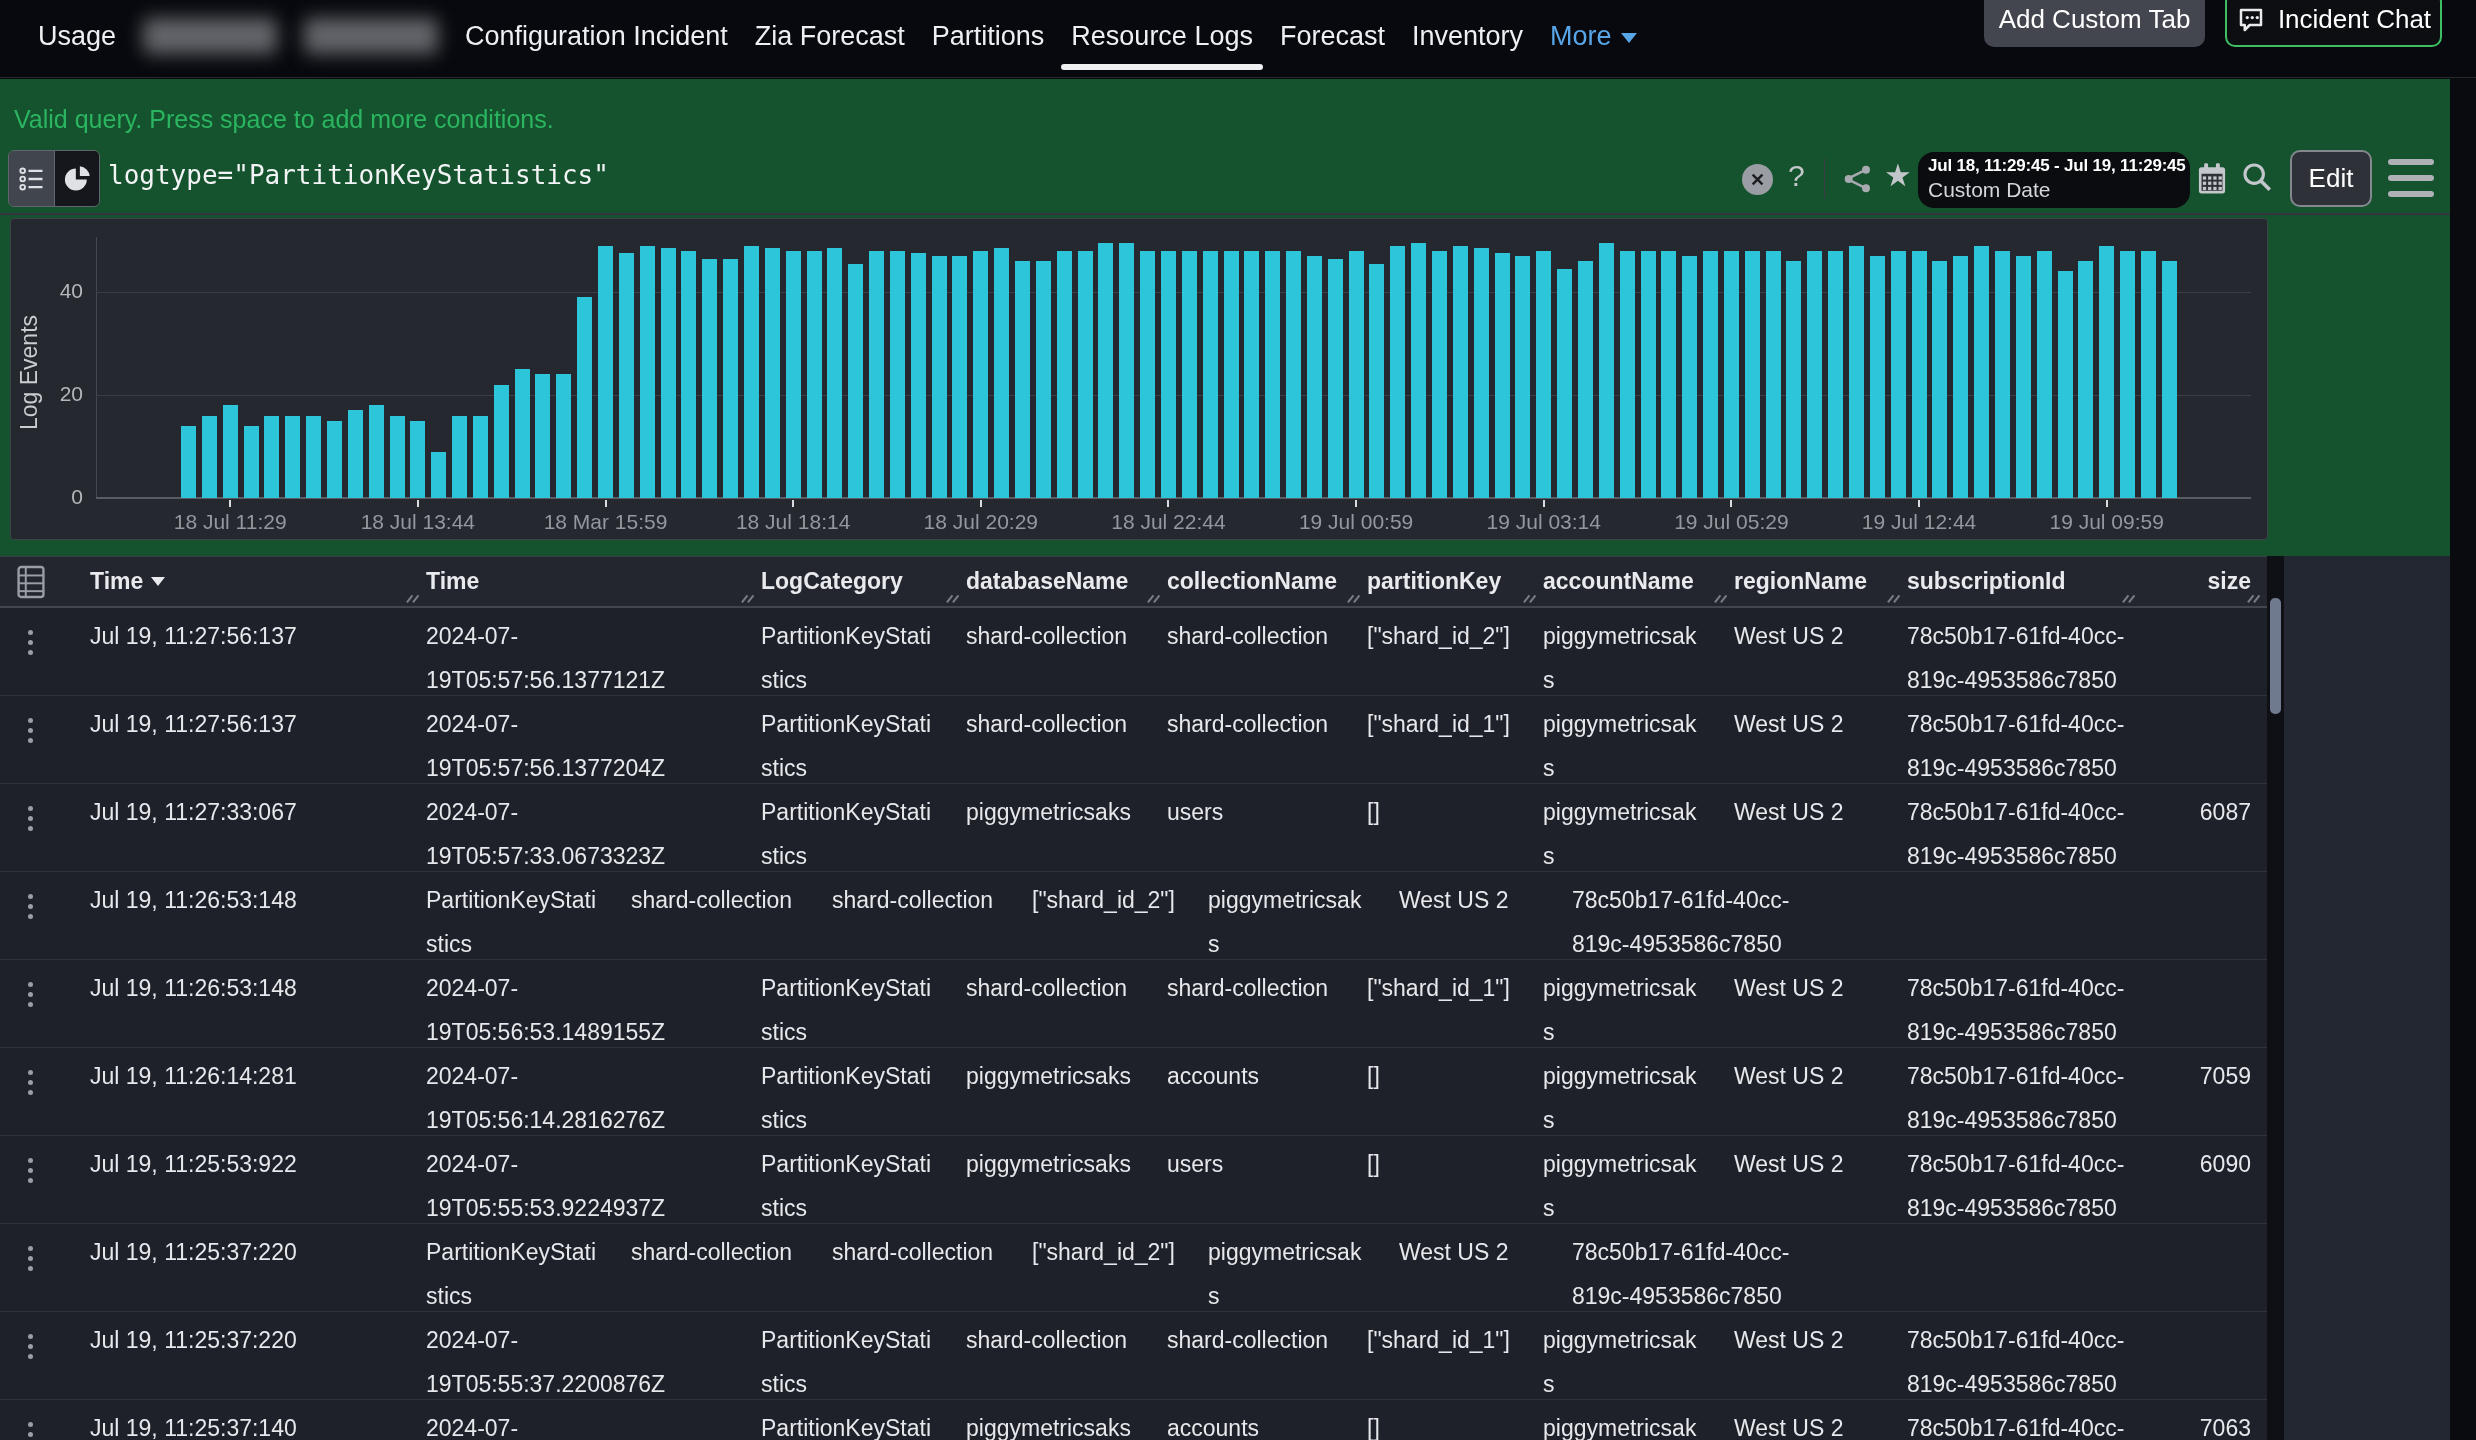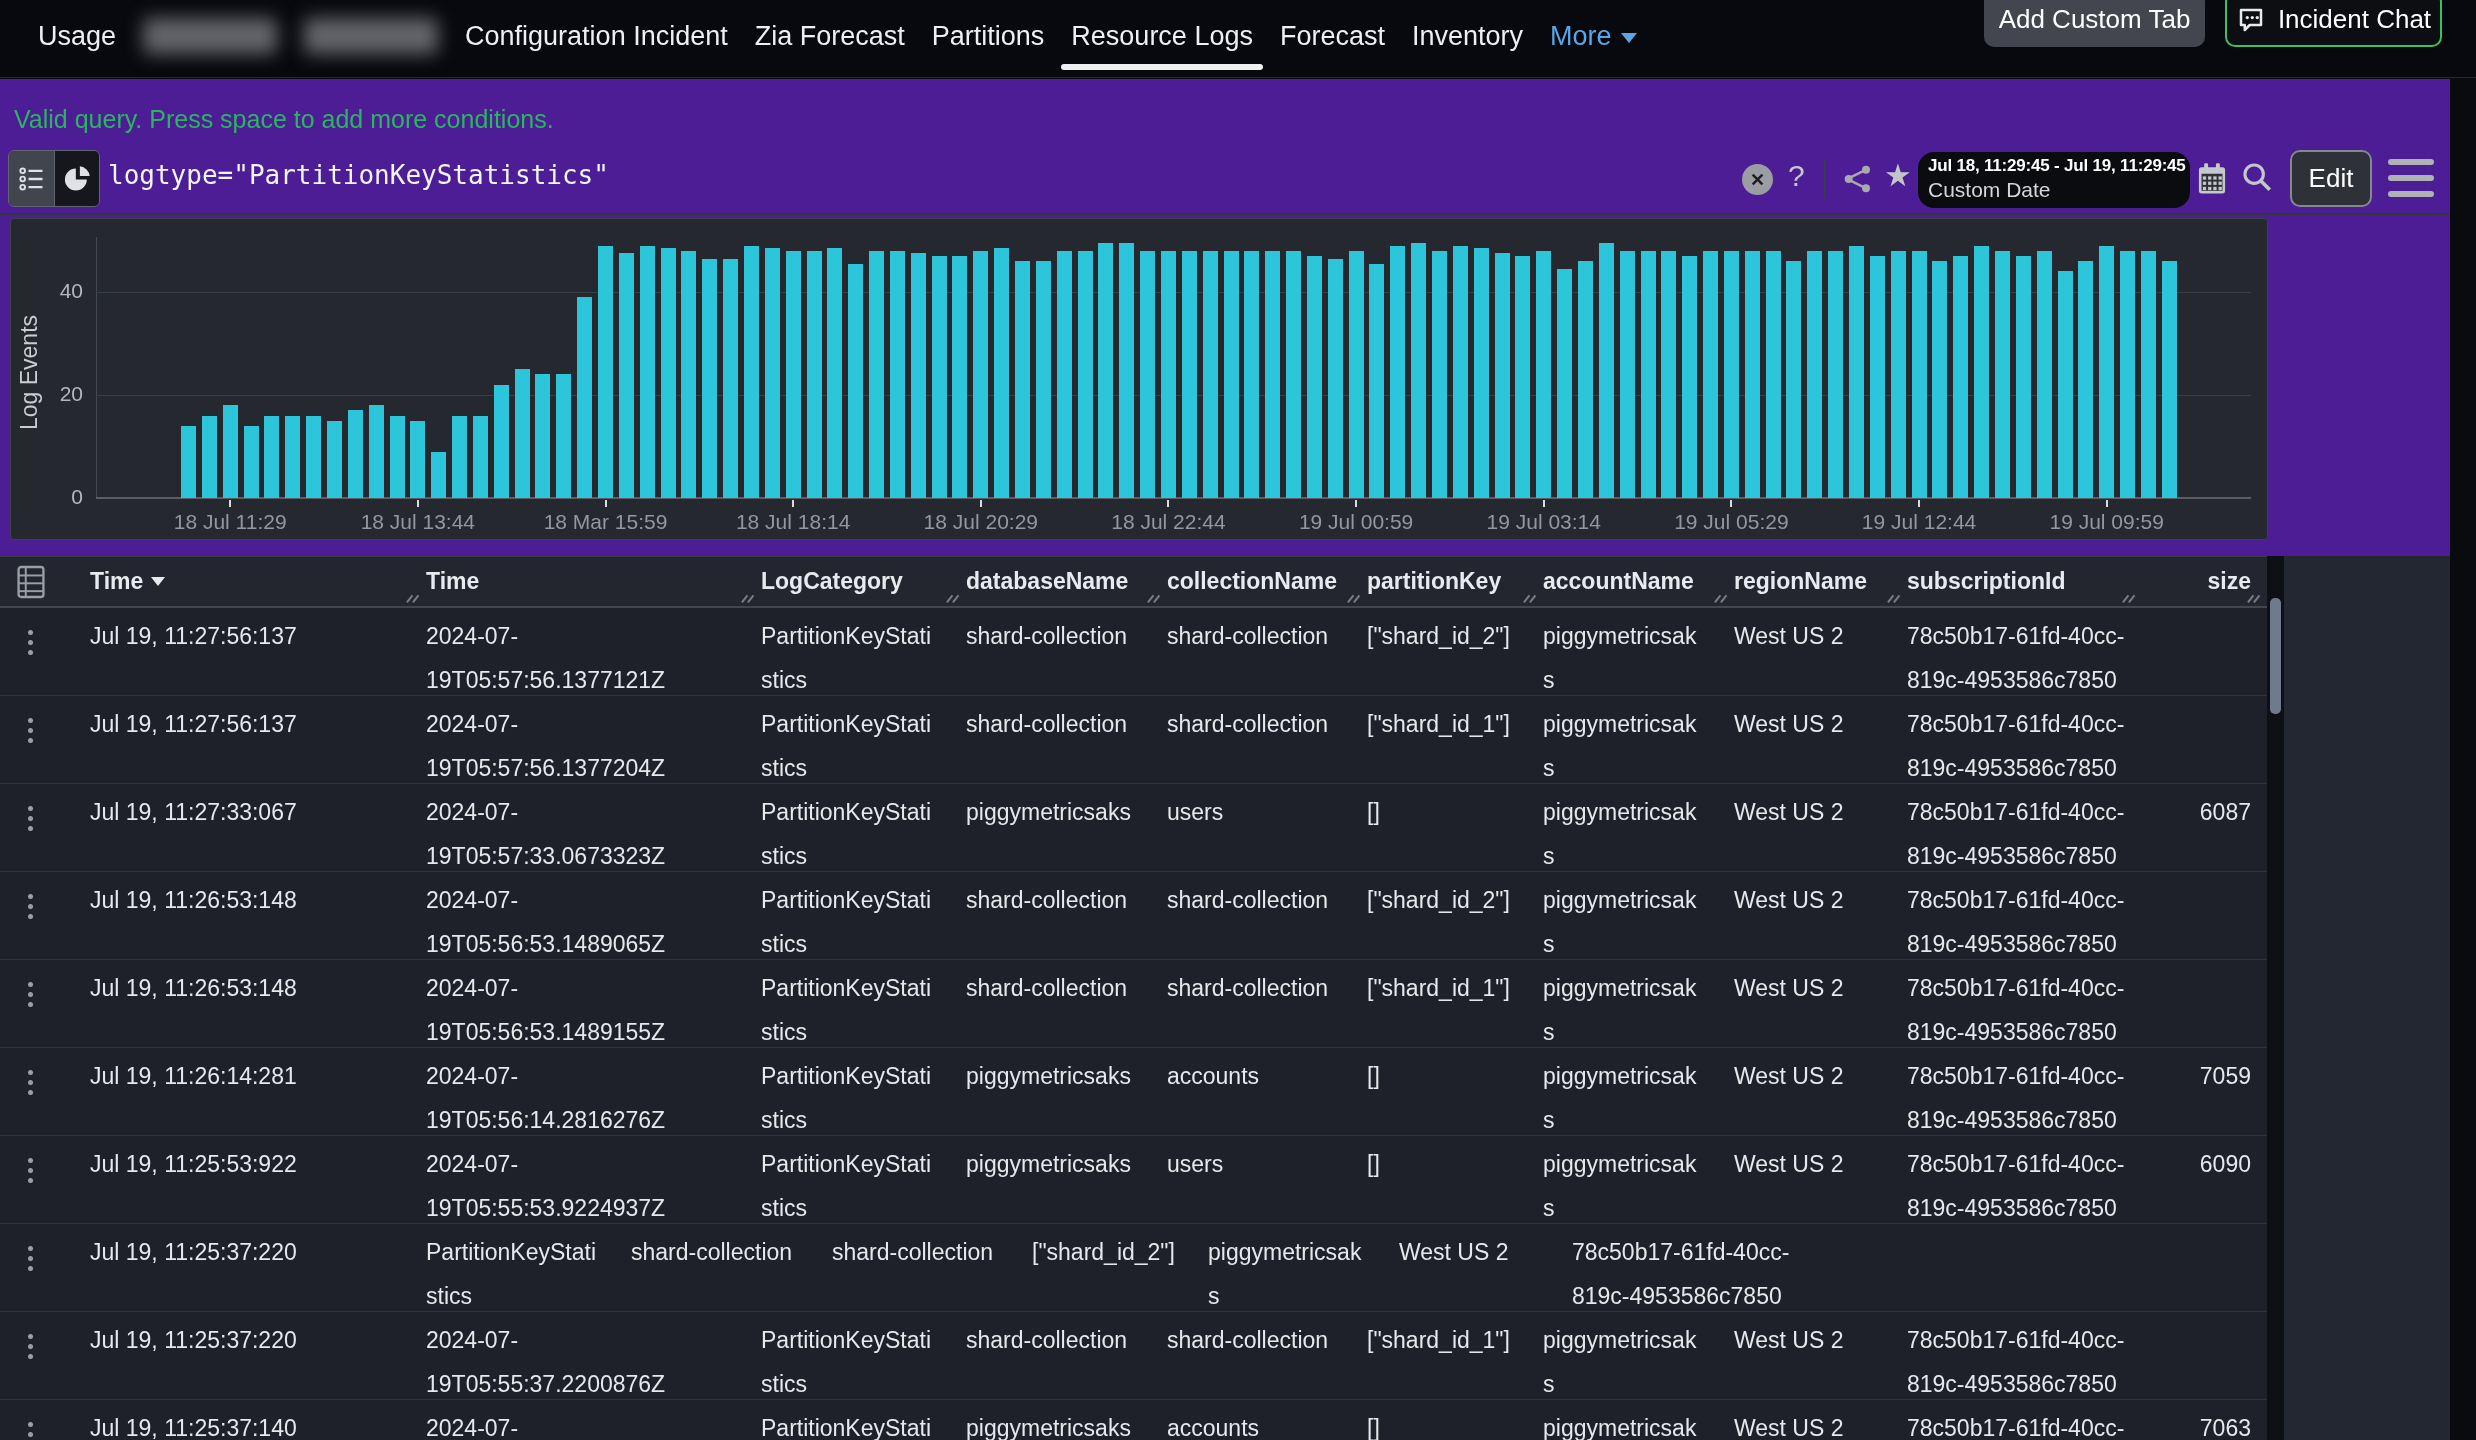--- a/index.html
+++ b/index.html
@@ -12,21 +12,21 @@
   .nav-item { position:relative; color:#edeff2; font-size:27px; white-space:nowrap; cursor:pointer; }
   .nav-item.active::after { content:''; position:absolute; left:-10px; right:-10px; bottom:-18px; height:6px; background:#eef0f2; border-radius:3px; }
   .blur-chip { width:134px; height:36px; border-radius:6px; background:#63656a; filter:blur(9px); }
   .nav-more { color:#58a6e8; font-size:27px; display:flex; align-items:center; gap:9px; cursor:pointer; }
   .caret-down { width:0; height:0; border-left:8px solid transparent; border-right:8px solid transparent; border-top:10px solid #58a6e8; margin-top:4px; }
   .nav-btn { position:absolute; top:-8px; height:55px; border-radius:10px; display:flex; align-items:center; justify-content:center; font-size:26px; color:#fff; gap:12px; cursor:pointer; }
   .btn-addtab { left:1984px; width:221px; background:#43464e; }
   .btn-incident { left:2225px; width:217px; background:#0c0e12; border:2px solid #3fbf63; }
 
   
-  .content { position:absolute; left:0; top:79px; width:2450px; height:1361px; background:#4c1d95; }
+  .content { position:absolute; left:0; top:79px; width:2450px; height:1361px; background:#14532d; }
   .status-text { position:absolute; left:14px; top:26px; font-size:25px; color:#2bb561; }
 
   
   .query-bar { position:absolute; left:0; top:66px; width:2450px; height:70px; border-bottom:2px solid #33363d; }
   .toggle-group { position:absolute; left:8px; top:5px; height:57px; display:flex; border:1px solid #61656d; border-radius:6px; overflow:hidden; }
   .toggle-btn { width:45px; height:100%; display:flex; align-items:center; justify-content:center; }
   .toggle-btn.sel { background:#41454d; }
   .toggle-btn.unsel { background:#15171c; border-left:1px solid #61656d; }
   .query-text { position:absolute; left:108px; top:15px; font-family:"DejaVu Sans Mono",monospace; font-size:26px; color:#f2f3f5; }
   .qb-right { position:absolute; top:0; left:0; width:2450px; height:70px; }
@@ -448,21 +448,20 @@
             <div class="cell" style="width: 235px; padding-right: 0px;">78c50b17-61fd-40cc-819c-4953586c7850</div>
             <div class="cell" style="width: 125px; padding-right: 16px; text-align: right;">6087</div>
           </div>
           <div class="row">
             <div class="kebab">
               <div></div>
               <div></div>
               <div></div>
             </div>
             <div class="cell" style="width: 336px; padding-right: 24px;">Jul 19, 11:26:53:148</div>
-            <div class="cell" style="width: 335px; padding-right: 24px;">2024-07-19T05:56:53.1489065Z</div>
             <div class="cell brk" style="width: 205px; padding-right: 30px;">PartitionKeyStatistics</div>
             <div class="cell" style="width: 201px; padding-right: 24px;">shard-collection</div>
             <div class="cell" style="width: 200px; padding-right: 24px;">shard-collection</div>
             <div class="cell" style="width: 176px; padding-right: 8px;">["shard_id_2"]</div>
             <div class="cell brk" style="width: 191px; padding-right: 33px;">piggymetricsaks</div>
             <div class="cell" style="width: 173px; padding-right: 24px;">West US 2</div>
             <div class="cell" style="width: 235px; padding-right: 0px;">78c50b17-61fd-40cc-819c-4953586c7850</div>
             <div class="cell" style="width: 125px; padding-right: 16px; text-align: right;"></div>
           </div>
           <div class="row">

